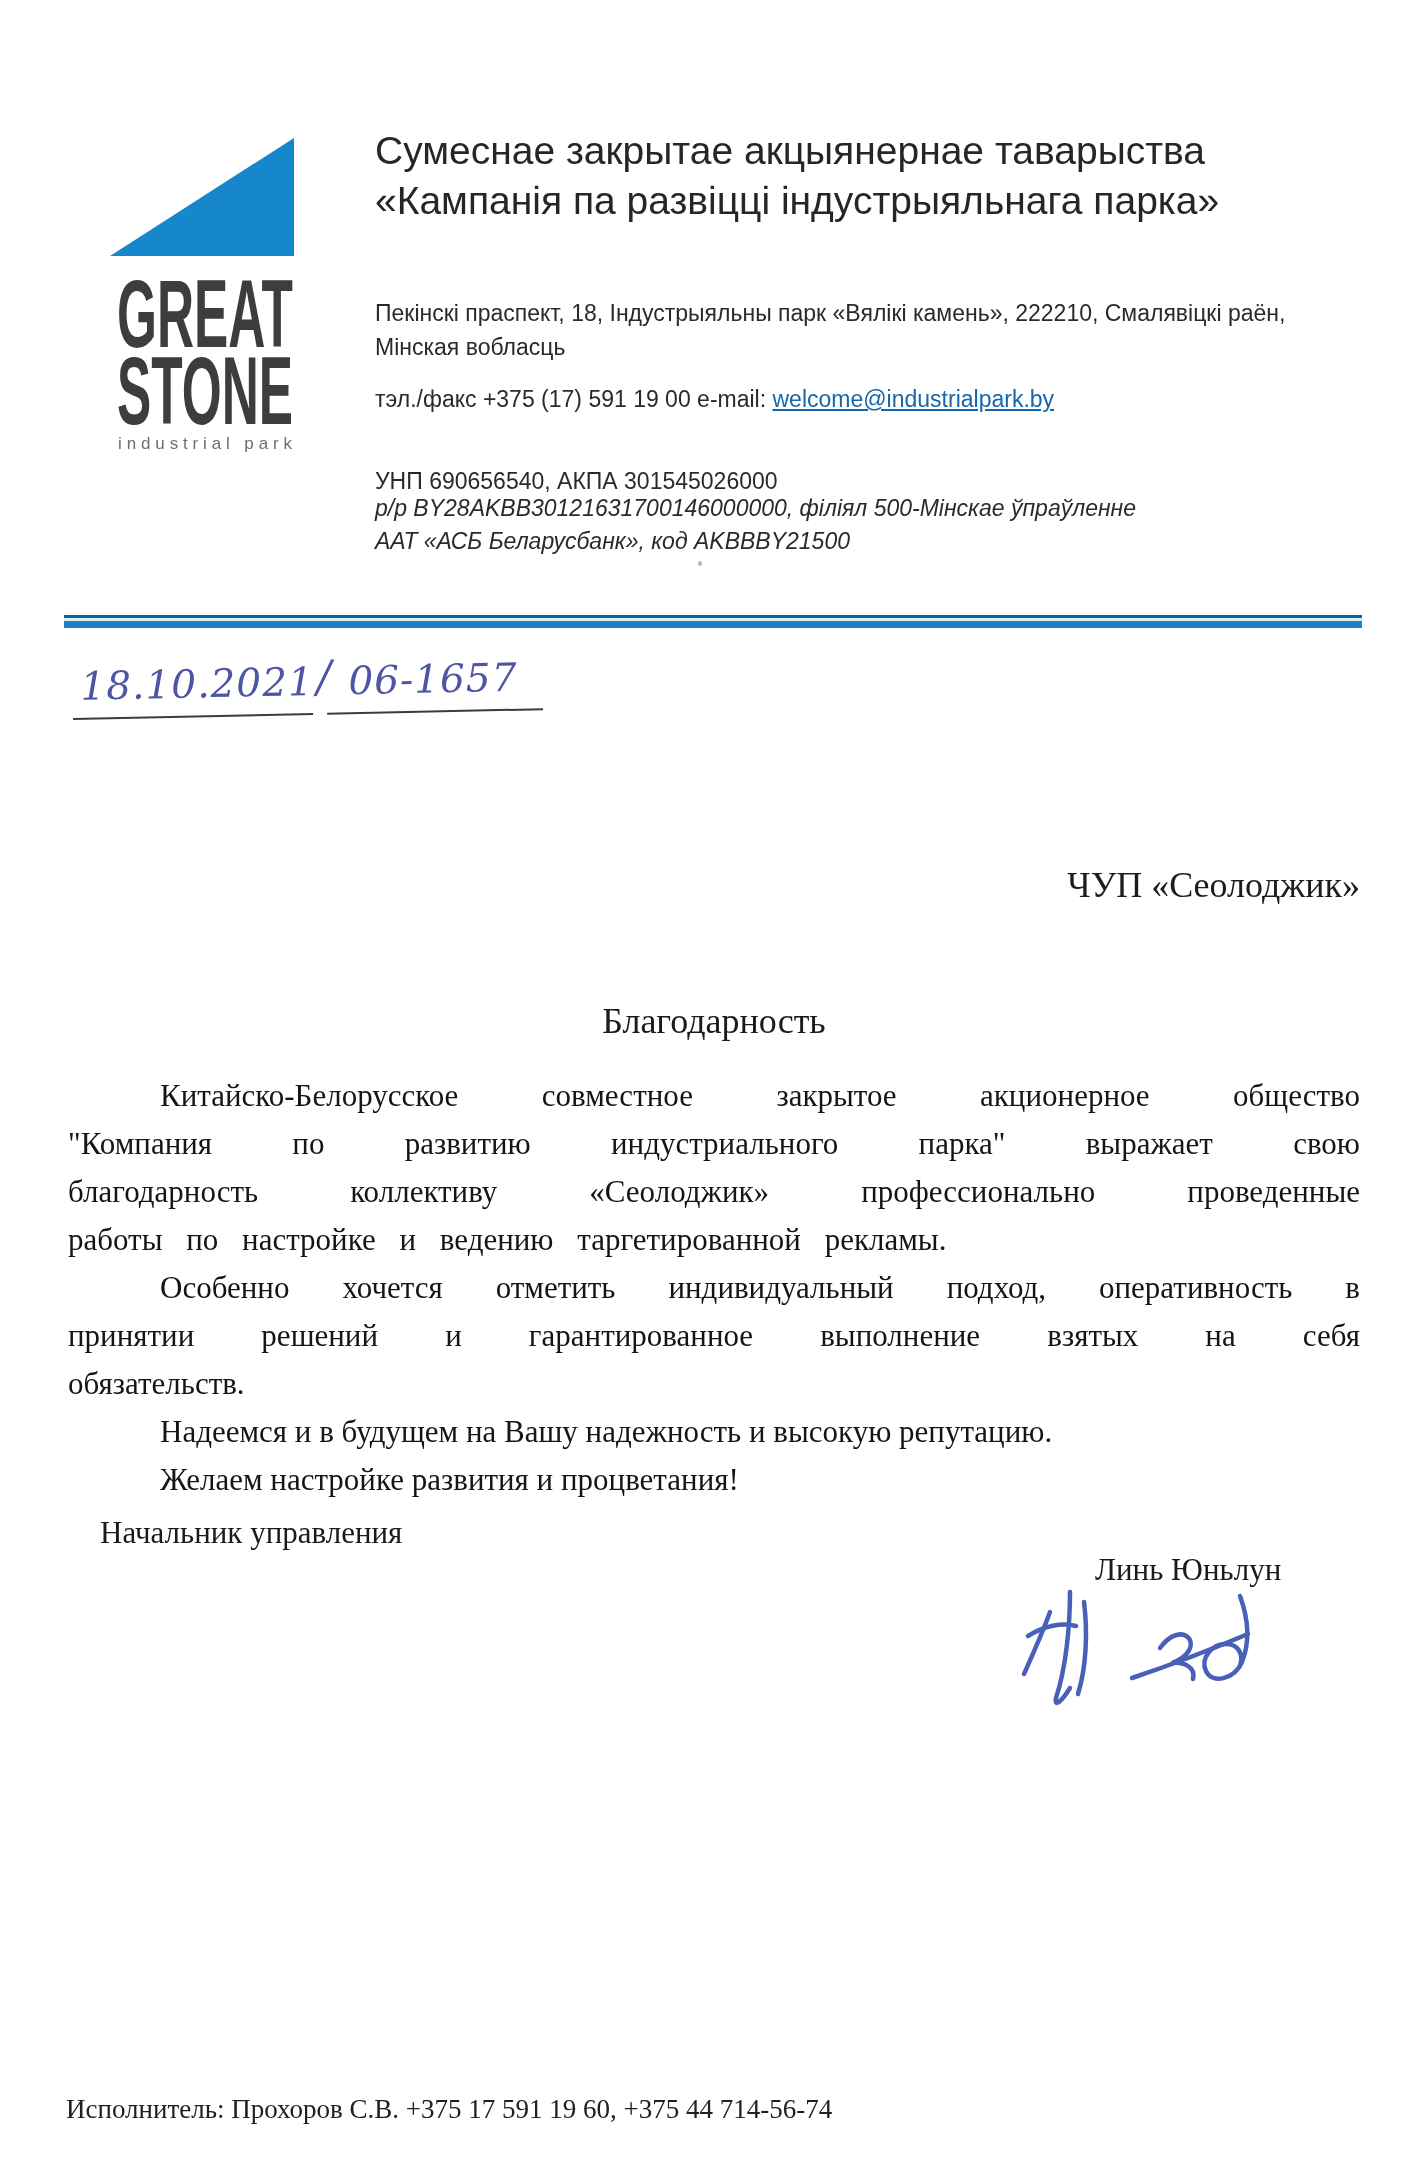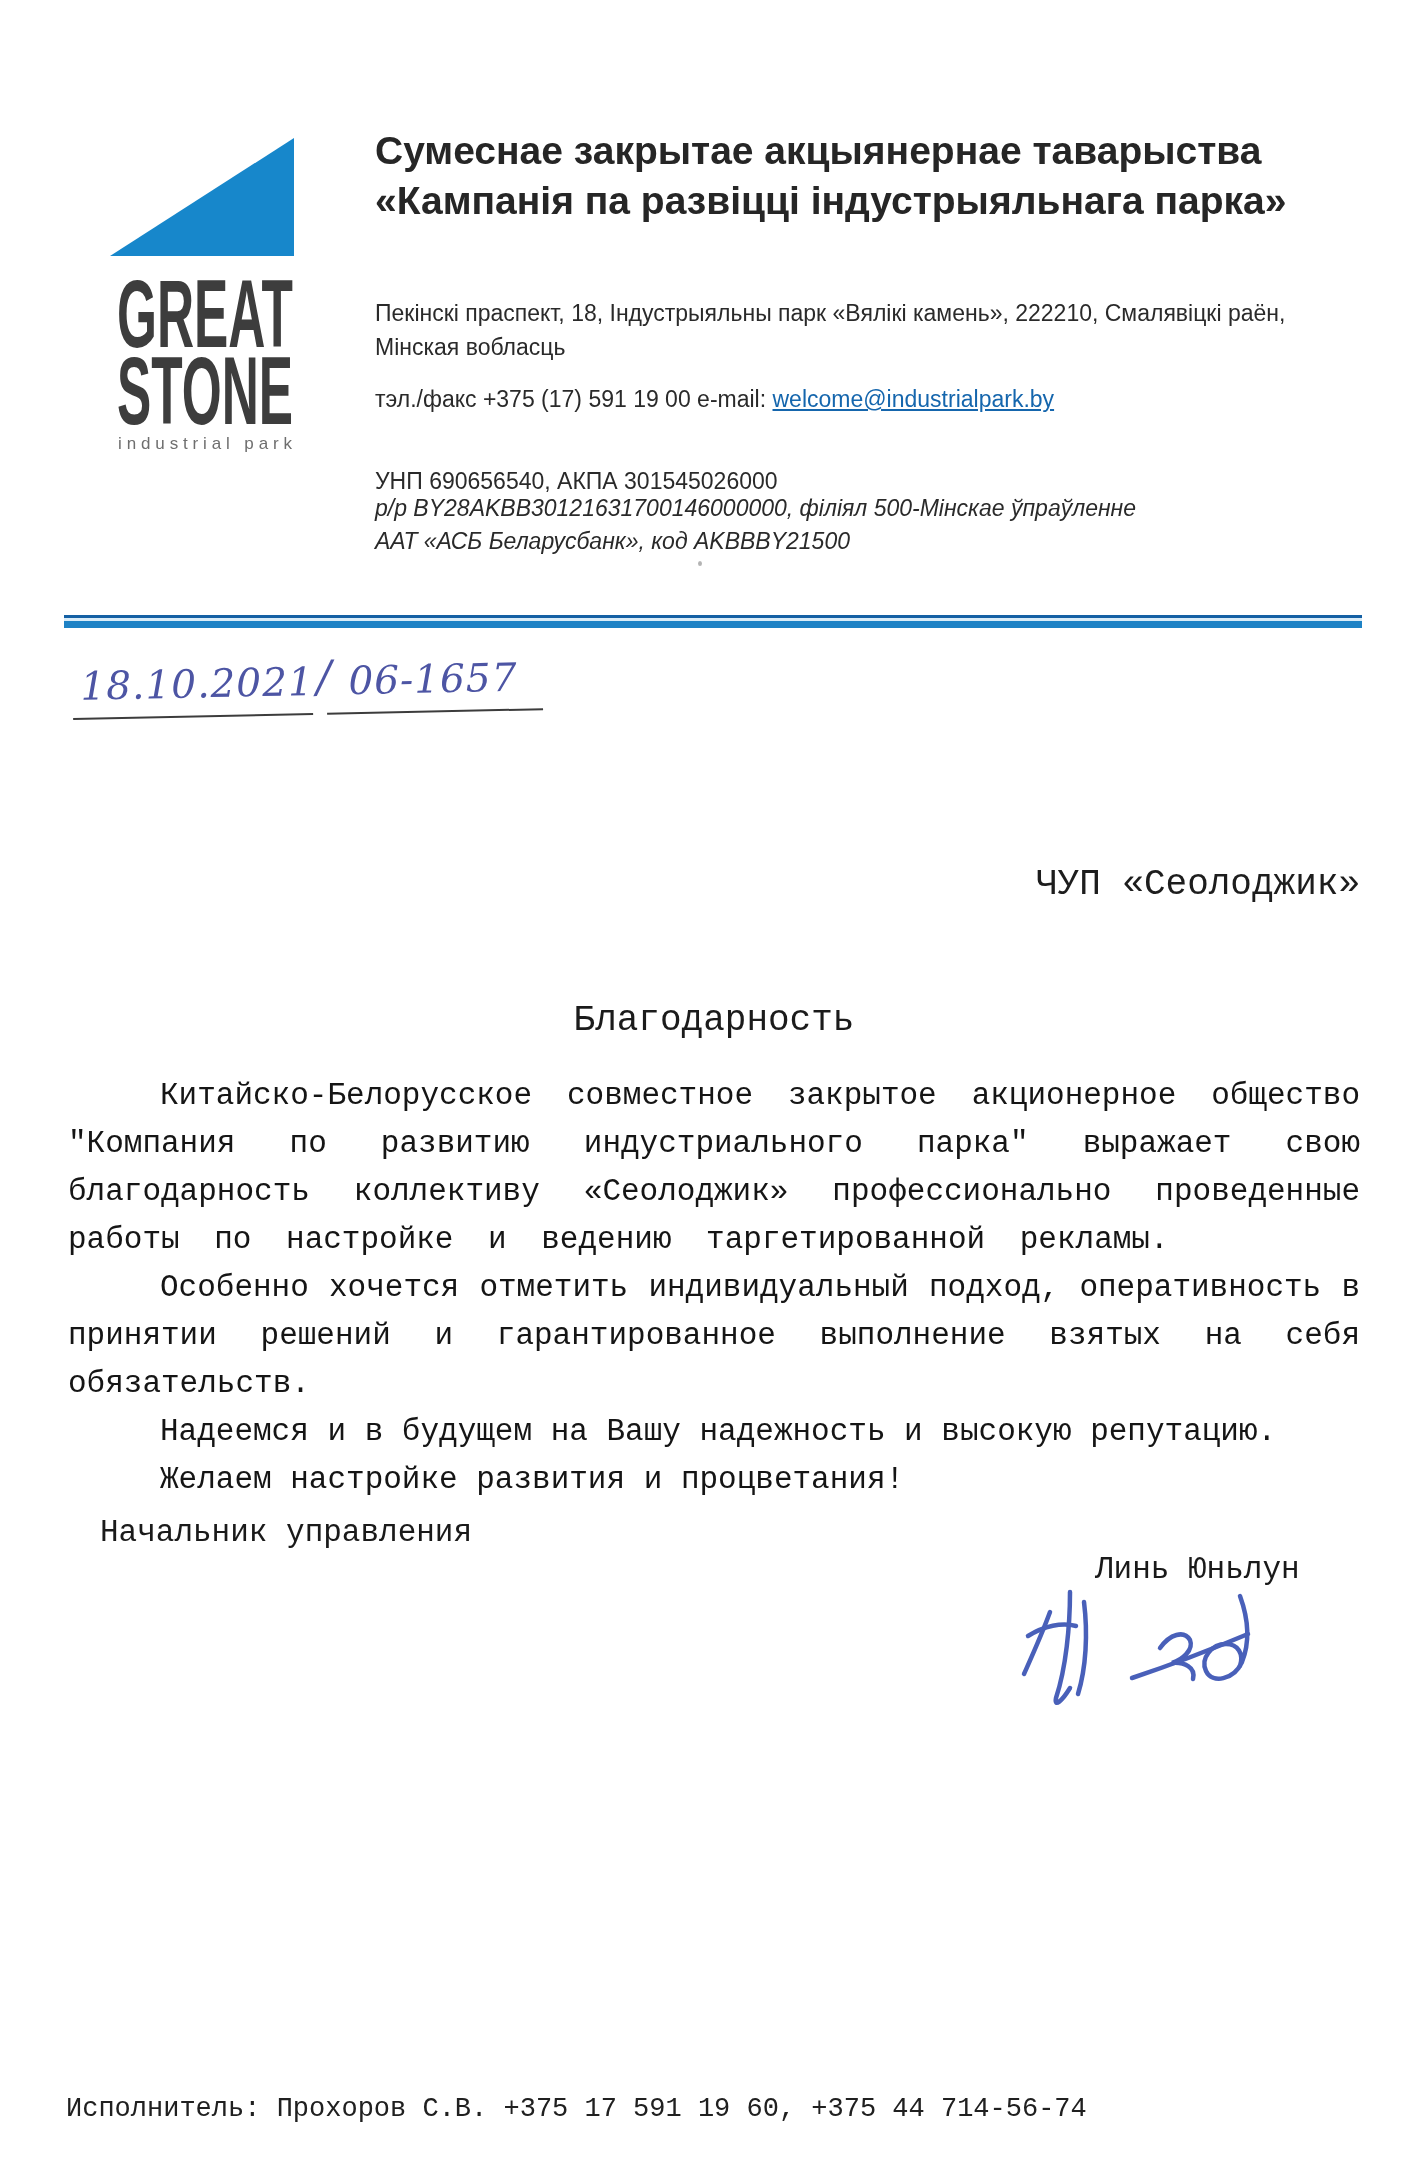--- a/index.html
+++ b/index.html
@@ -4,21 +4,21 @@
 <style>
   html,body{margin:0;padding:0;background:#ffffff;}
   .page{
     position:relative;width:1427px;height:2182px;background:#ffffff;
     font-family:"Liberation Sans",sans-serif;color:#232323;overflow:hidden;
   }
   
   .logo{position:absolute;left:88px;top:116px;width:210px;height:340px;}
   .org-name{
     position:absolute;left:375px;top:126px;width:1000px;
-    font-weight:bold;font-size:39px;line-height:50px;color:#262626;
+    font-weight:normal;font-size:39px;line-height:50px;color:#262626;
   }
   .hd{position:absolute;font-size:23px;color:#2a2a2a;}
   .hd-address{left:375px;top:296px;width:1000px;line-height:34px;}
   .hd-contact{left:375px;top:386px;}
   .hd-reg{left:375px;top:440px;margin-top:28px;}
   .hd-bank{left:375px;top:492px;line-height:33px;font-style:italic;}
   a.email{color:#1566ad;text-decoration:underline;cursor:pointer;}
   .divider{position:absolute;left:64px;top:615px;width:1298px;}
   .divider .t{height:3px;background:#1460a4;}
   .divider .g{height:3px;background:#d9ecf8;}
@@ -32,21 +32,21 @@
   .stamp .date{position:absolute;left:8px;top:0;letter-spacing:1px;}
   .stamp .slash{position:absolute;left:244px;top:-8px;font-size:44px;}
   .stamp .num{position:absolute;left:276px;top:0;letter-spacing:1px;}
   .stamp .u1{position:absolute;left:0;top:54px;width:240px;height:2px;background:#3c3c3c;}
   .stamp .u2{position:absolute;left:254px;top:54px;width:216px;height:2px;background:#3c3c3c;}
   .artifact{
     position:absolute;left:698px;top:561px;width:4px;height:5px;
     background:#8c8c8c;border-radius:50%;opacity:.65;
   }
   
-  .serif{font-family:Liberation Mono, monospace;}
+  .serif{font-family:Liberation Serif, serif;}
   .recipient{position:absolute;right:67px;top:864px;font-size:36px;color:#1d1d1d;}
   .title{position:absolute;left:68px;top:1000px;width:1292px;text-align:center;font-size:36px;color:#1b1b1b;}
   .body-text{position:absolute;left:68px;top:1072px;width:1292px;font-size:31px;line-height:48px;color:#151515;}
   .jline{text-align:justify;text-align-last:justify;}
   .ind{text-indent:92px;}
   .sp{word-spacing:16px;}
   .signoff-pos{position:absolute;left:100px;top:1510px;font-size:31px;line-height:45px;color:#1a1a1a;}
   .signoff-name{position:absolute;left:1048px;top:1552px;font-size:31px;color:#1a1a1a;margin-left:47px;}
   .signature{position:absolute;left:1012px;top:1584px;width:250px;height:130px;}
   .footer{position:absolute;left:66px;top:2094px;font-size:27px;color:#202020;}

